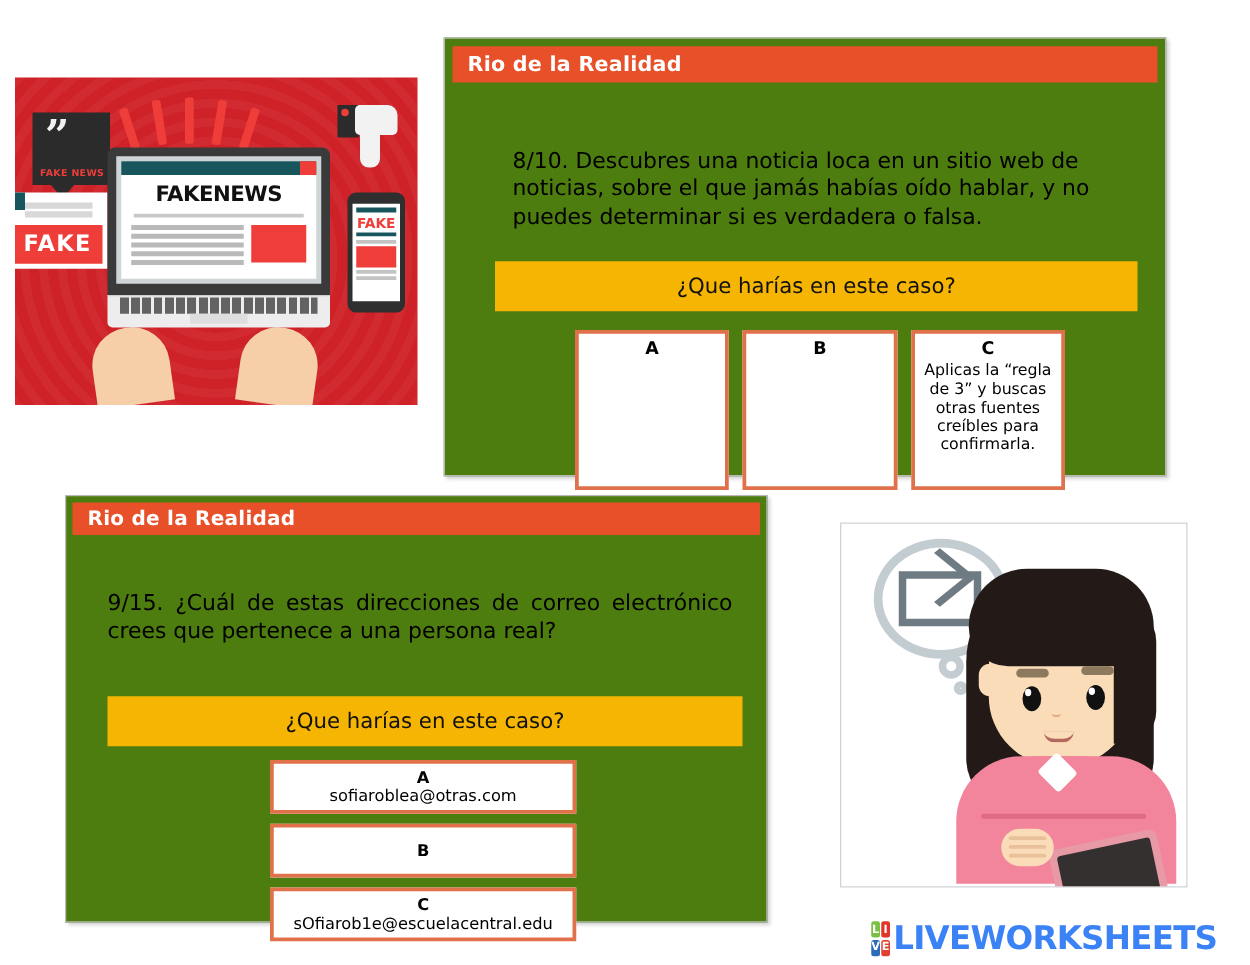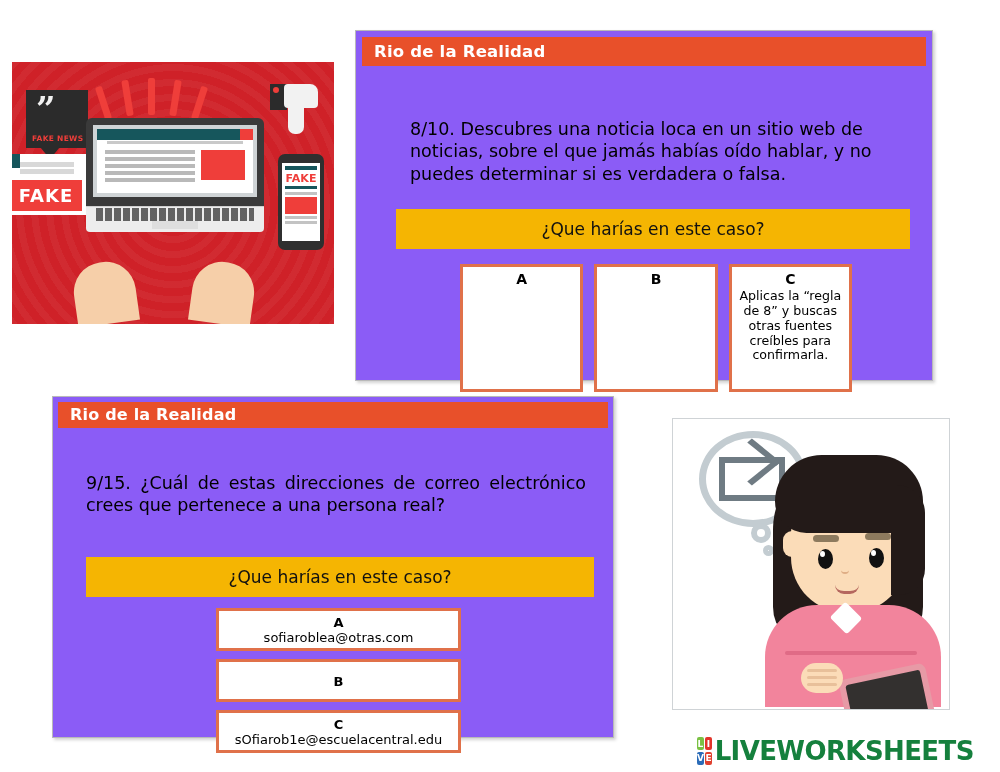--- a/index.html
+++ b/index.html
@@ -9,21 +9,21 @@
     width: 1000px; height: 772px;
     background: #ffffff;
     font-family: "DejaVu Sans", "Liberation Sans", sans-serif;
     overflow: hidden;
   }
   #page { position: relative; width: 1000px; height: 772px; background:#fff; }
 
   
   .card {
     position: absolute;
-    background: #8b5cf6;
+    background: #4d7c0f;
     border: 1px solid #b9b9b9;
     box-shadow: 2px 2px 3px rgba(0,0,0,0.18);
   }
   .card-header {
     background: #e8502a;
     color: #ffffff;
     font-family: "DejaVu Sans", "Liberation Sans", sans-serif;
     font-weight: 600;
     letter-spacing: .2px;
   }
@@ -168,21 +168,21 @@
   .smartphone i{position:absolute;left:6px;top:6px;right:6px;bottom:6px;background:#33302f;border-radius:3px;}
 
   
   #logo { position:absolute; left:697px; top:736px; width:260px; height:30px; display:flex; align-items:center; }
   #logo .tiles { width:34px; display:grid; grid-template-columns:1fr 1fr; grid-template-rows:1fr 1fr; gap:1.5px; margin-right:3px;}
   #logo .tiles span { display:flex; align-items:center; justify-content:center; color:#fff;
      font-size:9px; font-weight:700; height:13px; border-radius:2px;
      font-family:"DejaVu Sans","Liberation Sans",sans-serif; }
   #logo .t1{background:#7ac143;} #logo .t2{background:#e2342a;}
   #logo .t3{background:#2b6cb8;} #logo .t4{background:#e0402f;}
-  #logo .word { color:#15803d; font-size:26px; font-weight:800; letter-spacing:-0.6px;
+  #logo .word { color:#3b82f6; font-size:26px; font-weight:800; letter-spacing:-0.6px;
      font-family:"DejaVu Sans","Liberation Sans",sans-serif; }
 </style>
 </head>
 <body>
 
 <div id="page">
 
   <div id="fake-img">
     <div class="rays"></div>
 
@@ -219,20 +219,21 @@
     <div class="hand-sh" id="handL"></div>
     <div class="hand-sh" id="handR"></div>
 
     <div id="laptop">
       <div class="lid">
         <div class="screen">
           <div class="page">
             <div class="topbar">
                 <i></i>
               </div>
+            <div class="head">FAKENEWS</div>
             <div class="rule"></div>
             <div class="cols">
               <div class="lines">
                 <div></div>
                   <div></div>
                   <div></div>
                   <div></div>
                   <div></div>
               </div>
               <div class="thumbimg"></div>
@@ -266,21 +267,21 @@
       <div class="prompt-bar">¿Que harías en este caso?</div>
       <div class="opts">
         <div class="opt">
           <div class="opt-letter">A</div>
         </div>
         <div class="opt">
           <div class="opt-letter">B</div>
         </div>
         <div class="opt">
           <div class="opt-letter">C</div>
-          <div class="opt-text">Aplicas la “regla de 8” y buscas otras fuentes creíbles para confirmarla.</div>
+          <div class="opt-text">Aplicas la “regla de 3” y buscas otras fuentes creíbles para confirmarla.</div>
         </div>
       </div>
     </div>
   </div>
 
   <div class="card" id="card2">
     <div class="card-header">Rio de la Realidad</div>
     <div class="card-body">
       <div class="qtext">9/15. ¿Cuál de estas direcciones de correo electrónico crees que pertenece a una persona real?</div>
       <div class="prompt-bar">¿Que harías en este caso?</div>

